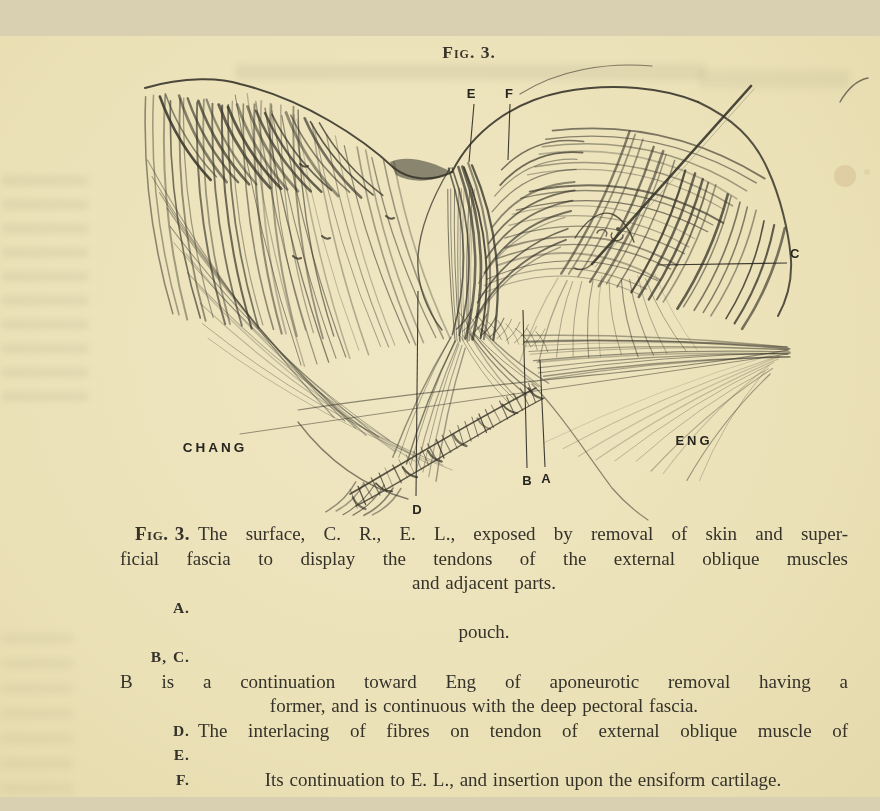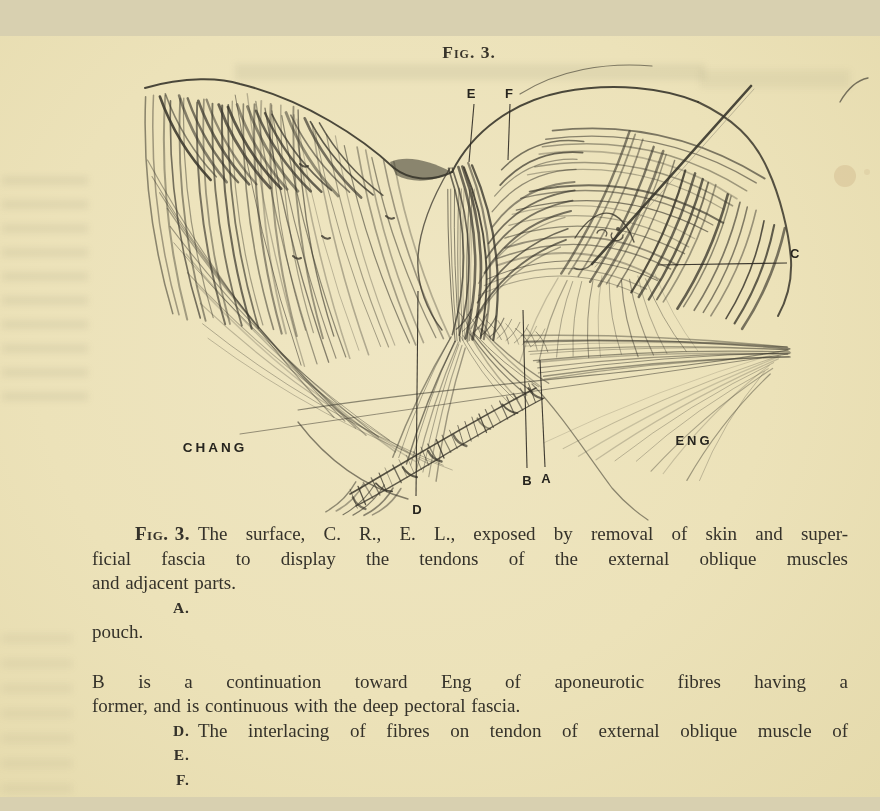--- a/index.html
+++ b/index.html
@@ -6,25 +6,25 @@
   .page{position:relative;width:880px;height:761px;overflow:hidden;
         background:radial-gradient(ellipse at 46% 40%, #efe6c3 0%, #ece2b9 55%, #e5daac 100%);
         font-family:"Liberation Serif", serif;color:#33302a;margin-top:36px;}
   .heading{position:absolute;top:6px;left:404px;width:130px;text-align:center;
            font-size:17.5px;font-weight:700;font-variant:small-caps;letter-spacing:1px;color:#38342a;}
   svg.fig{position:absolute;top:0;left:0;}
   
   .caption{position:absolute;top:486px;left:0;width:880px;font-size:19px;line-height:24.6px;
            color:#35322a;word-spacing:1px;}
   .ln{position:relative;padding-left:198px;padding-right:32px;min-height:24.6px;}
-  .ln.c{padding-left:92px;}
+  .ln.c{padding-left:120px;}
   .ln .term{position:absolute;left:0;top:0;width:190px;text-align:right;line-height:24.6px;}
   .term.figterm{font-variant:small-caps;letter-spacing:.5px;font-weight:600;}
   .term.sc{font-size:15.5px;letter-spacing:1px;font-weight:600;}
-  .txt{display:block;}
+  .txt{display:block;text-align:center;}
   .j .txt{text-align:justify;text-align-last:justify;font-family:Liberation Serif, serif;}
   
   .strip{position:absolute;left:92px;right:0;top:803px;height:8px;opacity:.88;filter:blur(.4px);
          background:repeating-linear-gradient(90deg,#564f3a 0 15px,#8d8569 15px 19px,#4c4532 19px 42px,
                     #9a9175 42px 46px,#554e39 46px 71px,#7d7560 71px 75px,#433d2c 75px 96px,#8a8166 96px 100px);}
   
   .sm{position:absolute;filter:blur(3px);pointer-events:none;}
   .sm1{left:2px;top:140px;width:86px;height:230px;
        background:repeating-linear-gradient(180deg,rgba(125,120,95,.10) 0 9px,rgba(125,120,95,0) 9px 24px);}
   .sm2{left:2px;top:598px;width:70px;height:200px;
@@ -391,33 +391,35 @@
     <div class="ln c">
         <span class="txt">and adjacent parts.</span>
       </div>
     <div class="ln j">
         <span class="term sc">A.</span>
       </div>
     <div class="ln c">
         <span class="txt">pouch.</span>
       </div>
     <div class="ln j">
+        <span class="term sc">B, C.</span>
       </div>
     <div class="ln c j">
-        <span class="txt">B is a continuation toward Eng of aponeurotic fibres having a</span>
+        <span class="txt">B is a continuation toward Eng of aponeurotic removal having a</span>
       </div>
     <div class="ln c">
         <span class="txt">former, and is continuous with the deep pectoral fascia.</span>
       </div>
     <div class="ln j">
         <span class="term sc">D.</span>
         <span class="txt">The interlacing of fibres on tendon of external oblique muscle of</span>
       </div>
     <div class="ln">
         <span class="term sc">E.</span>
       </div>
     <div class="ln">
         <span class="term sc">F.</span>
+        <span class="txt">Its continuation to E. L., and insertion upon the ensiform cartilage.</span>
       </div>
   </div>
 
   <div class="strip"></div>
 </div>
 
 </body></html>

